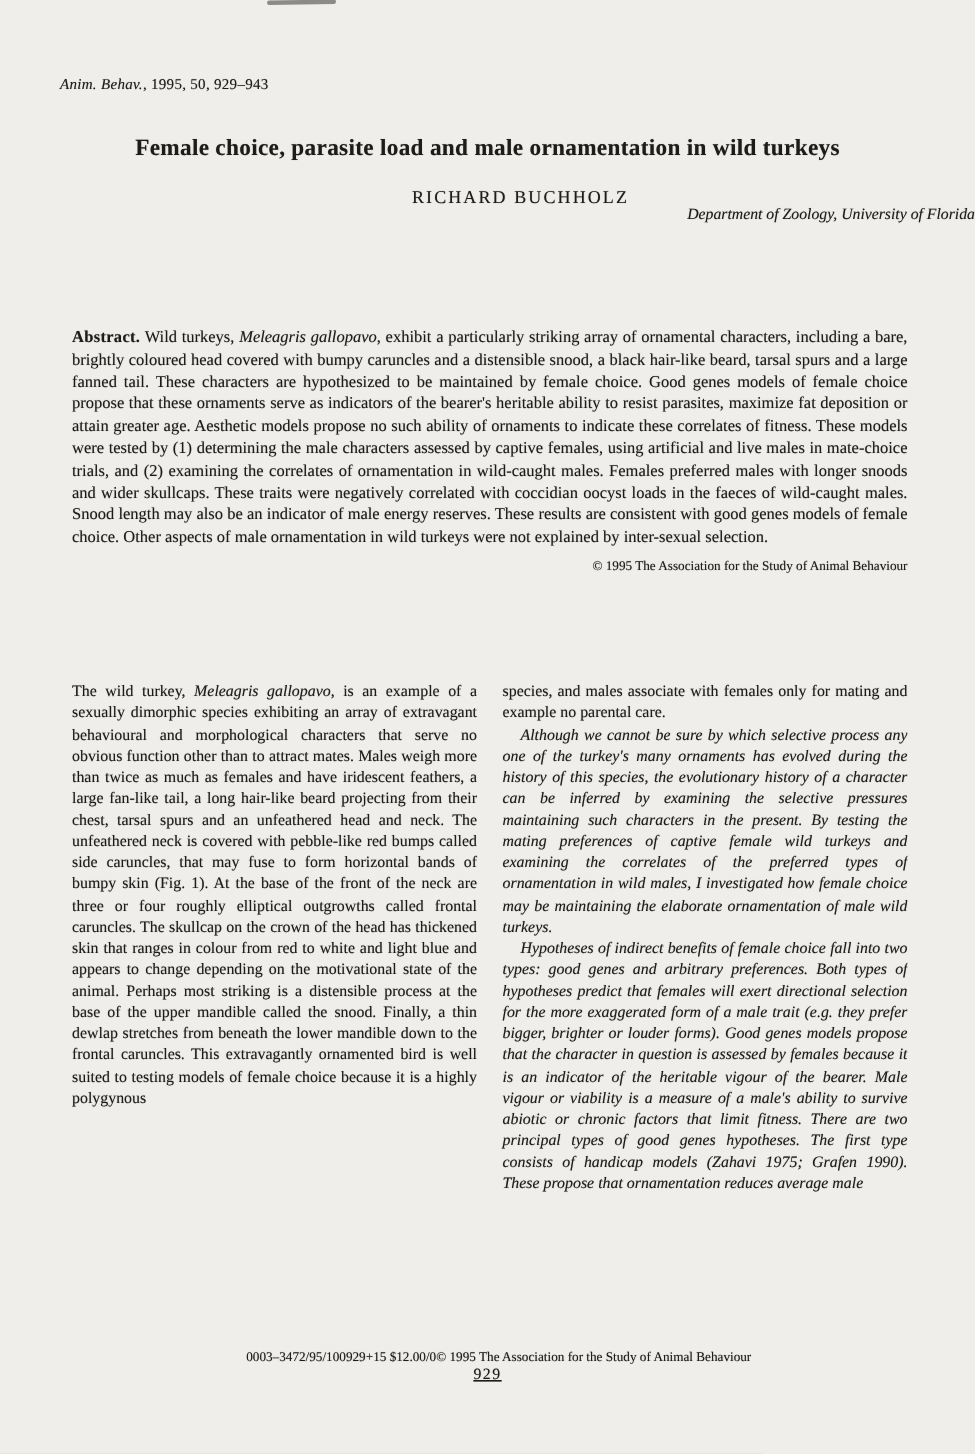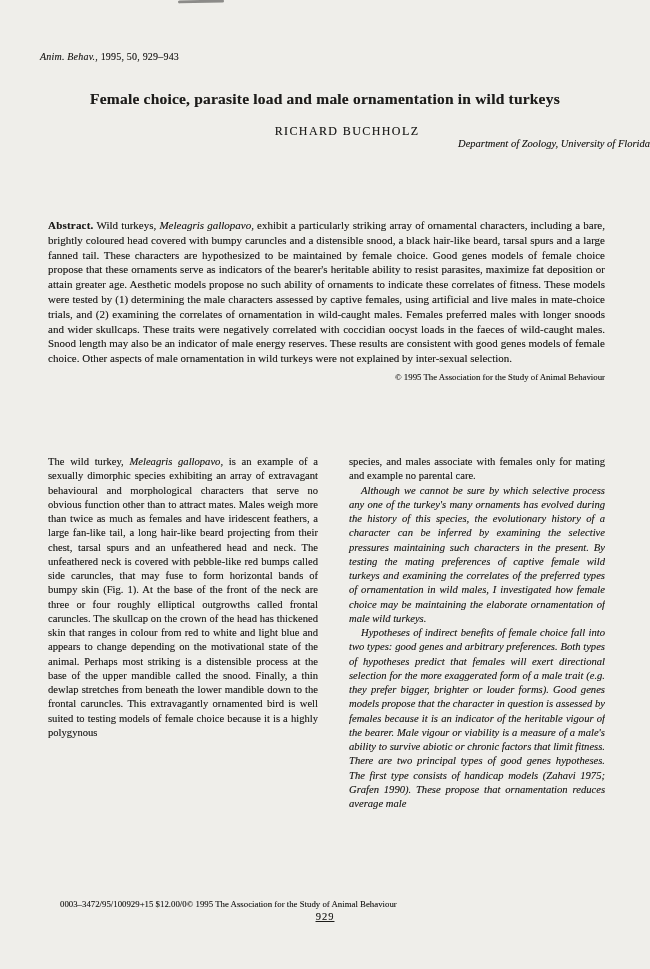--- a/index.html
+++ b/index.html
@@ -39,34 +39,34 @@
     position:absolute;top:218px;left:48px;width:557px;margin:0;
     font-size:11px;line-height:14.8px;text-align:justify;
   }
   .abstract b{letter-spacing:.2px;}
   .abstract-copy{
     float:right;font-size:8.8px;font-style:normal;
     position:relative;top:4px;
   }
   .columns{
     position:absolute;top:455px;left:48px;width:557px;height:442px;
-    display:flex;gap:31px;overflow:hidden;
+    display:flex;gap:17px;overflow:hidden;
   }
   .col{font-size:10.6px;line-height:14.25px;text-align:justify;}
   .col-left{width:270px;display:flex;flex-direction:column;justify-content:space-between;}
   .col-right{flex:1;}
   .col p{margin:0;}
   .col p.indent{text-indent:12px;font-style:italic;}
   .footnote{
     margin-top:6px;
     font-size:9px;line-height:11.8px;text-align:justify;
   }
   .bottom-row{
     position:absolute;left:48px;right:45px;top:899px;
-    display:flex;justify-content:flex-start;
+    display:flex;justify-content:center;
     font-size:8.8px;
     padding-left:12px;
   }
   .page-number{
     position:absolute;top:911px;left:0;right:0;
     text-align:center;font-size:10.5px;letter-spacing:1px;text-decoration:underline;
   }
 </style>
 </head>
 <body>

